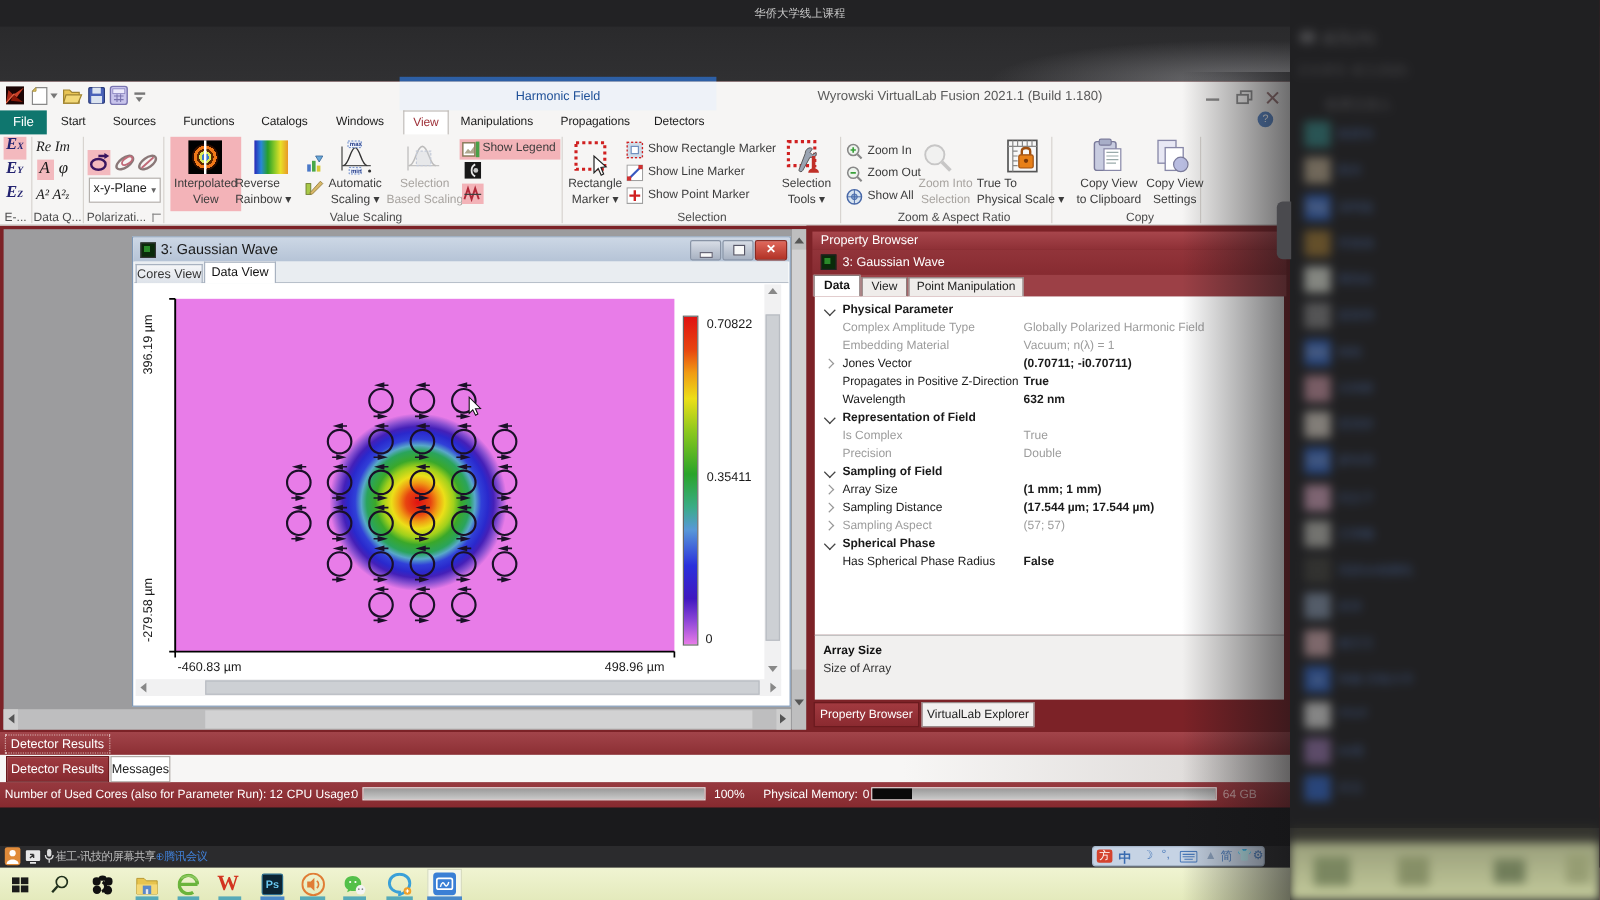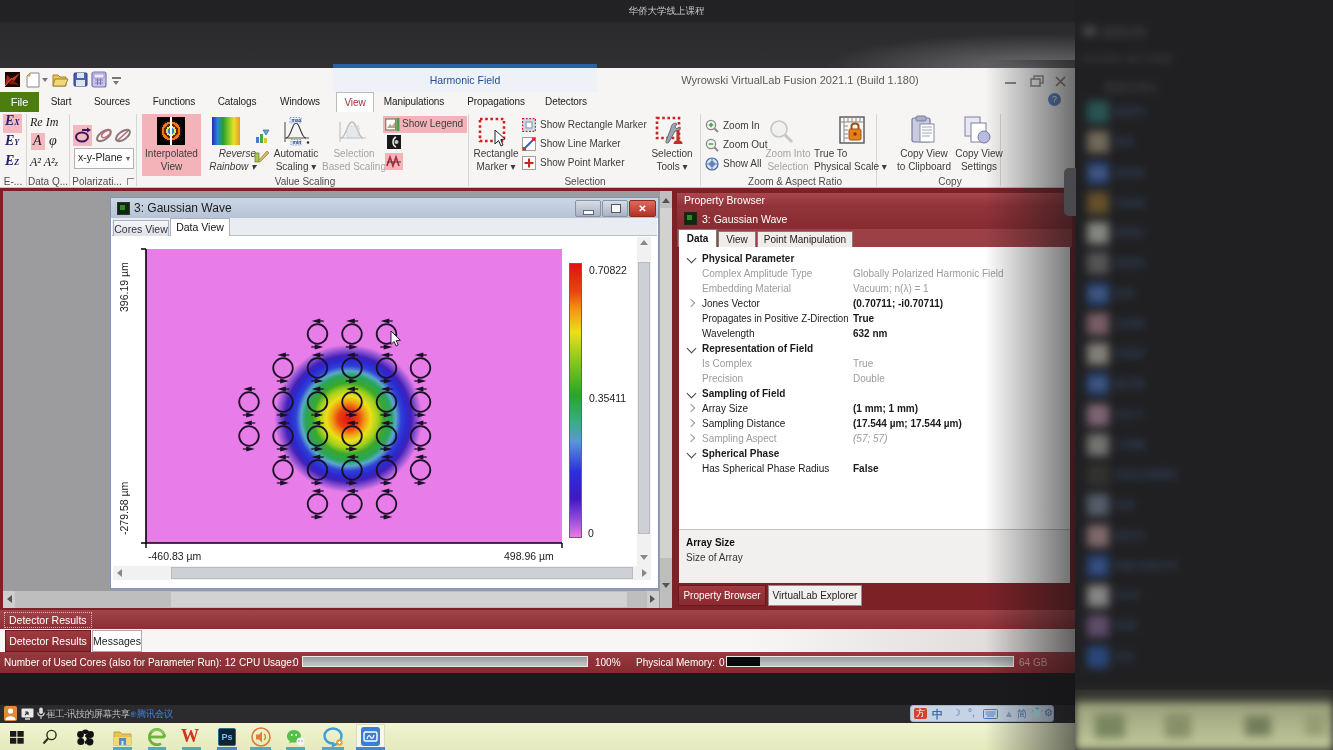--- a/index.html
+++ b/index.html
@@ -64,21 +64,21 @@
 </svg>
 <svg class="ab" style="left:91px;top:71px;" width="16" height="17" viewBox="0 0 16 17">
   <rect x="1" y="1" width="14" height="15" rx="2" fill="#c8c4ec" stroke="#7a74b0" stroke-width="1.2"></rect>
   <rect x="3" y="3" width="10" height="4" fill="#eceafc" stroke="#8a84c0" stroke-width="0.7"></rect>
   <path d="M4 9 L12 9 M4 12 L12 12 M6.5 7.5 L6.5 14 M9.5 7.5 L9.5 14" stroke="#7a74b0" stroke-width="0.9"></path>
 </svg>
 <div class="ab" style="left:112px;top:77px;width:9px;height:2px;background:#777;"></div>
 <div class="ab" style="left:113px;top:81px;width:0;height:0;border-left:3.5px solid transparent;border-right:3.5px solid transparent;border-top:4px solid #777;"></div>
 
 <div id="tabs" class="ab" style="left:0;top:92px;width:1075px;height:20px;font-size:10px;color:#1c1c1c;letter-spacing:-0.1px;">
-  <div class="ab" style="left:0;top:0;width:39px;height:20px;background:#4d7c0f;color:#fff;text-align:center;line-height:20px;font-size:11px;">File</div>
+  <div class="ab" style="left:0;top:0;width:39px;height:20px;background:#0f766e;color:#fff;text-align:center;line-height:20px;font-size:11px;">File</div>
   <div class="ab" style="left:43px;top:0;width:36px;text-align:center;line-height:20px;">Start</div>
   <div class="ab" style="left:92px;top:0;width:40px;text-align:center;line-height:20px;">Sources</div>
   <div class="ab" style="left:148px;top:0;width:52px;text-align:center;line-height:20px;">Functions</div>
   <div class="ab" style="left:212px;top:0;width:50px;text-align:center;line-height:20px;">Catalogs</div>
   <div class="ab" style="left:276px;top:0;width:48px;text-align:center;line-height:20px;">Windows</div>
   <div class="ab" style="left:336px;top:0;width:38px;height:20px;background:#fff;border:1px solid #c0bcb8;border-bottom:none;box-sizing:border-box;color:#9e3038;text-align:center;line-height:19px;">View</div>
   <div class="ab" style="left:379px;top:0;width:70px;text-align:center;line-height:20px;">Manipulations</div>
   <div class="ab" style="left:463px;top:0;width:66px;text-align:center;line-height:20px;">Propagations</div>
   <div class="ab" style="left:540px;top:0;width:52px;text-align:center;line-height:20px;">Detectors</div>
 </div>
@@ -127,21 +127,21 @@
   </div>
 
   <div class="ab" style="left:142px;top:2px;width:59px;height:62px;background:#f3b3b8;"></div>
   <div class="ab" style="left:157px;top:5px;width:28px;height:28px;background:#000;">
     <div class="ab" style="left:3px;top:3px;width:22px;height:22px;border-radius:11px;background:radial-gradient(circle,#3a77d0 0 3px,#d8e85a 3px 5px,#602800 5px 7px,#f07818 7px 9.5px,#300e00 9.5px 11px);"></div>
     <div class="ab" style="left:13px;top:0;width:1.5px;height:28px;background:#fff;"></div>
   </div>
   <div class="ab" style="left:142px;top:36px;width:59px;text-align:center;font-size:10px;line-height:12.5px;">Interpolated<br>View</div>
 
   <div class="ab" style="left:212px;top:5px;width:28px;height:28px;background:linear-gradient(to right,#2828b8,#2888d8 20%,#28a028 40%,#8ac828 60%,#e8e028 78%,#e89828);"></div>
-  <div class="ab" style="left:196px;top:36px;width:60px;text-align:right;font-size:10px;line-height:12.5px;font-style:italic;">Reverse<br>Rainbow ▾</div>
+  <div class="ab" style="left:196px;top:36px;width:60px;text-align:left;font-size:10px;line-height:12.5px;">Reverse<br>Rainbow ▾</div>
 
   <svg class="ab" style="left:255px;top:17px;" width="15" height="15" viewBox="0 0 15 15">
     <rect x="1" y="8" width="3" height="6" fill="#4a78c8"></rect>
       <rect x="5" y="5" width="3" height="9" fill="#48a848"></rect>
       <rect x="9" y="9" width="3" height="5" fill="#d8c838"></rect>
     <path d="M8 1 L14 1 L11 6 Z" fill="#68a8d8" stroke="#3a6898" stroke-width="0.7"></path>
   </svg>
   <svg class="ab" style="left:254px;top:37px;" width="16" height="14" viewBox="0 0 16 14">
     <rect x="1" y="4" width="4" height="9" fill="#a8c848" stroke="#687828" stroke-width="0.7"></rect>
     <path d="M4 12 L13 2 L15 4 L6 13 Z" fill="#d8b868" stroke="#907838" stroke-width="0.7"></path>
@@ -420,21 +420,21 @@
   <div class="ab chev" style="left:9px;top:143px;"></div>
     <div class="ab b" style="left:23px;top:141px;">Sampling of Field</div>
   <div class="ab arr" style="left:9px;top:158px;"></div>
     <div class="ab" style="left:23px;top:156px;">Array Size</div>
     <div class="ab b" style="left:174px;top:156px;">(1 mm; 1 mm)</div>
   <div class="ab arr" style="left:9px;top:173px;"></div>
     <div class="ab" style="left:23px;top:171px;">Sampling Distance</div>
     <div class="ab b" style="left:174px;top:171px;">(17.544 µm; 17.544 µm)</div>
   <div class="ab arr" style="left:9px;top:188px;"></div>
     <div class="ab gray" style="left:23px;top:186px;">Sampling Aspect</div>
-    <div class="ab gray" style="left:174px;top:186px;font-style:italic;">(57; 57)</div>
+    <div class="ab gray" style="left:174px;top:186px;">(57; 57)</div>
   <div class="ab chev" style="left:9px;top:203px;"></div>
     <div class="ab b" style="left:23px;top:201px;">Spherical Phase</div>
   <div class="ab" style="left:23px;top:216px;">Has Spherical Phase Radius</div>
     <div class="ab b" style="left:174px;top:216px;">False</div>
 </div>
 
 <div class="ab" style="left:679px;top:529px;width:391px;height:54px;background:#f1f0ef;border-top:1px solid #c2c2c2;box-sizing:border-box;">
   <div class="ab" style="left:7px;top:7px;font-size:10px;font-weight:bold;color:#111;">Array Size</div>
   <div class="ab" style="left:7px;top:22px;font-size:10px;color:#333;">Size of Array</div>
 </div>

